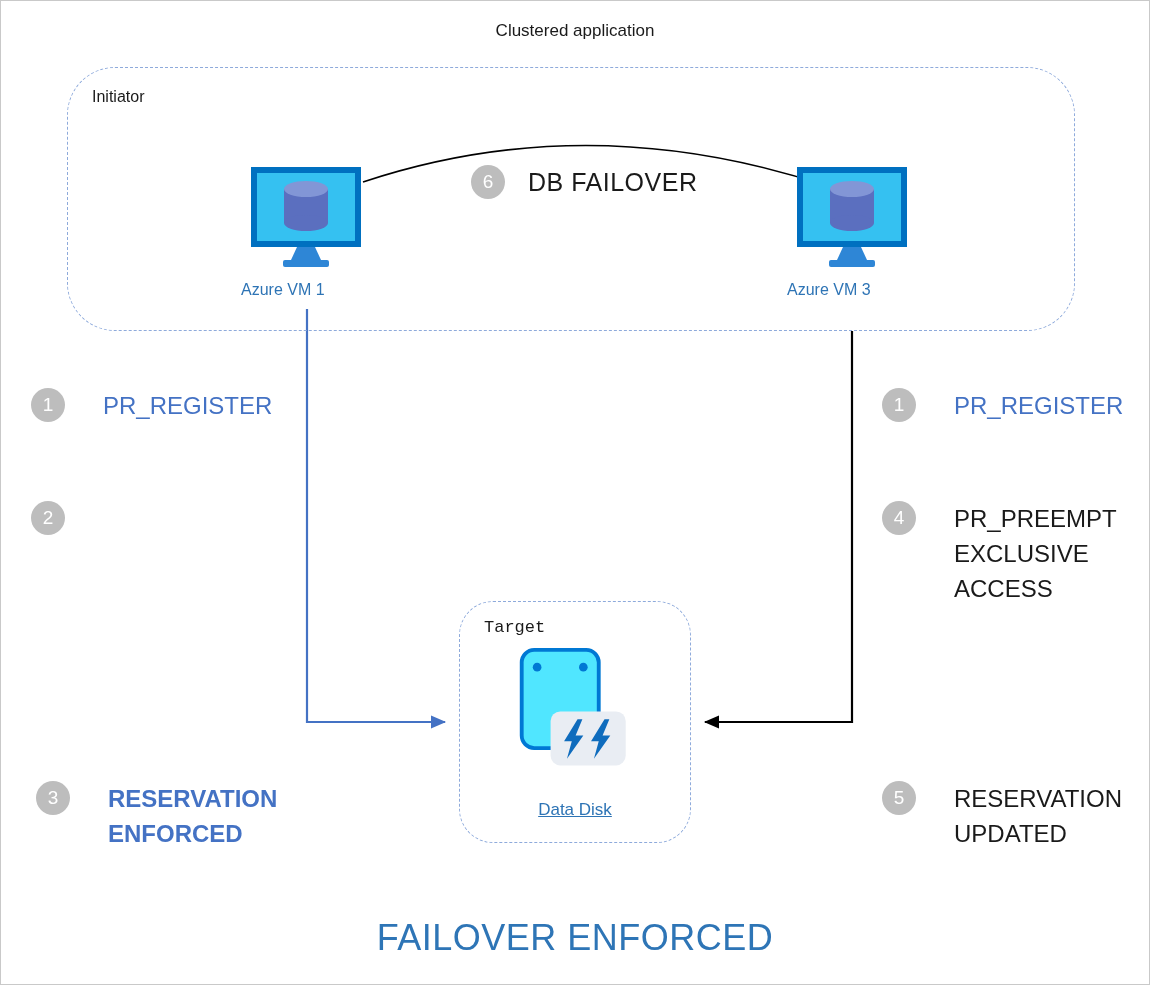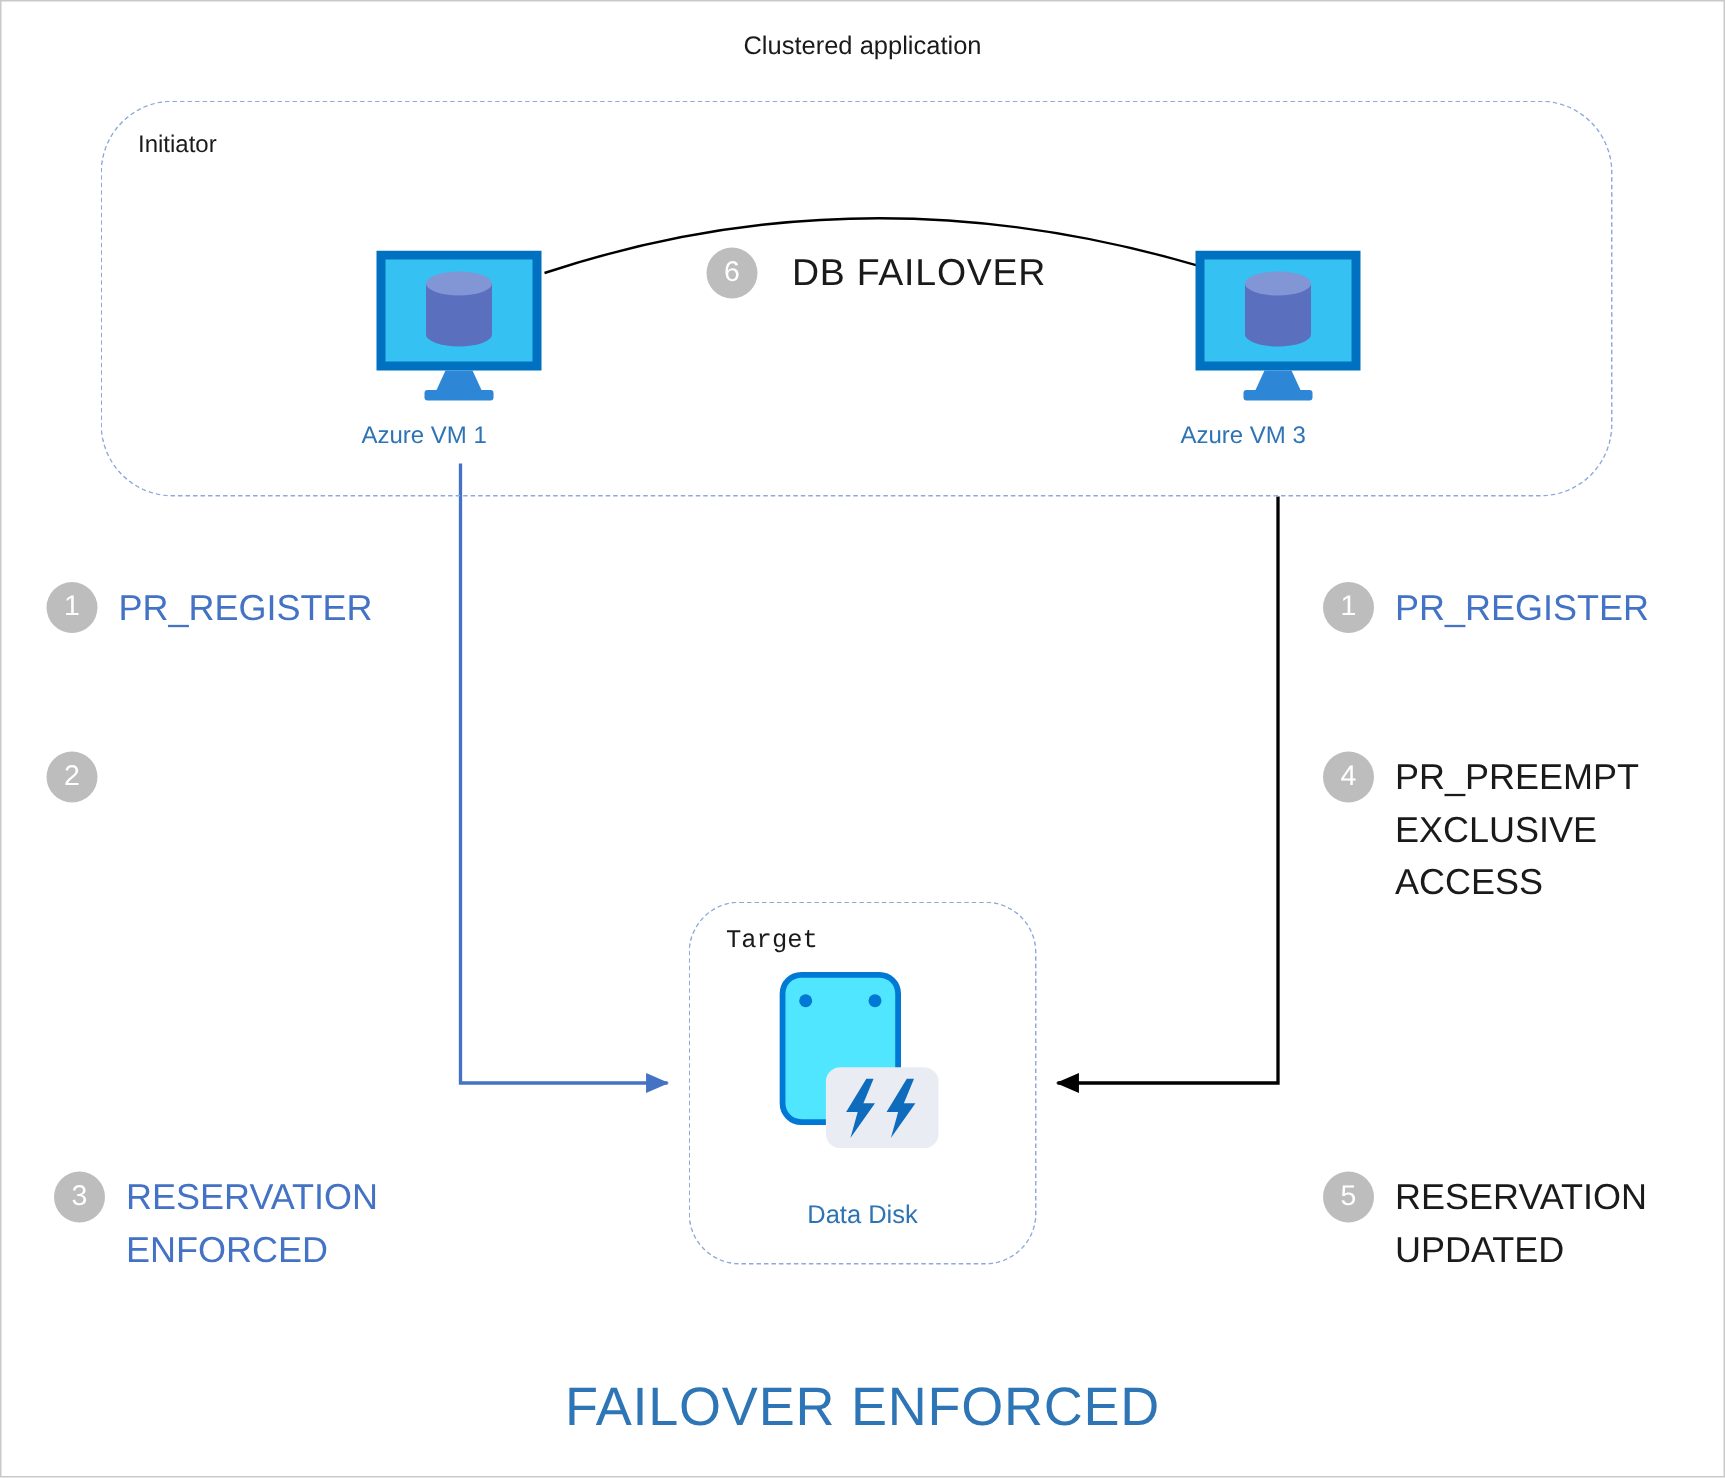--- a/index.html
+++ b/index.html
@@ -60,29 +60,30 @@
     width:34px;height:34px;
     border-radius:50%;
     background:var(--circle-gray);
     color:#ffffff;
     font-size:19px;
     display:flex;align-items:center;justify-content:center;
   }
   .step-label{
     font-size:24px;
     line-height:35px;
+    margin-left:24px;
   }
   .blue{color:var(--step-blue);}
   .black{color:#1a1a1a;}
 
   #step-l1{left:30px;top:387px;}
   #step-l2{left:30px;top:500px;}
   #step-l2 .step-label{width:180px;}
   #step-l3{left:35px;top:780px;}
-  #step-l3 .step-label{width:210px;}
+  #step-l3 .step-label{width:210px;font-weight:bold;}
 
   #step-r1{left:881px;top:387px;}
   #step-r4{left:881px;top:500px;}
   #step-r4 .step-label{width:190px;}
   #step-r5{left:881px;top:780px;}
   #step-r5 .step-label{width:215px;}
 
   
   #failover-badge{
     left:470px;top:164px;
@@ -112,20 +113,21 @@
     font-family:Liberation Mono, monospace;
   }
   #disk-icon-wrap{
     position:absolute;left:42px;top:44px;
   }
   #data-disk-label{
     position:absolute;left:0;right:0;top:198px;
     text-align:center;
     color:var(--accent-blue);
     font-size:17px;
+    text-decoration:underline;
   }
 
   #footer{
     left:0;right:0;top:916px;
     text-align:center;
     font-size:36px;
     color:var(--footer-blue);
     letter-spacing:0.5px;
   }
 

